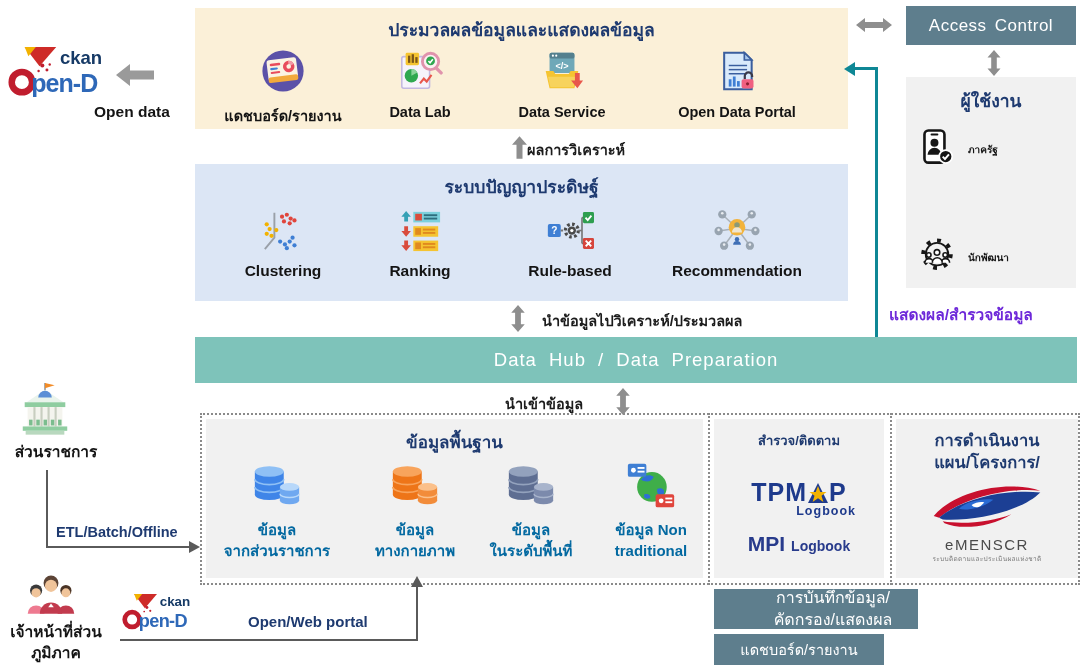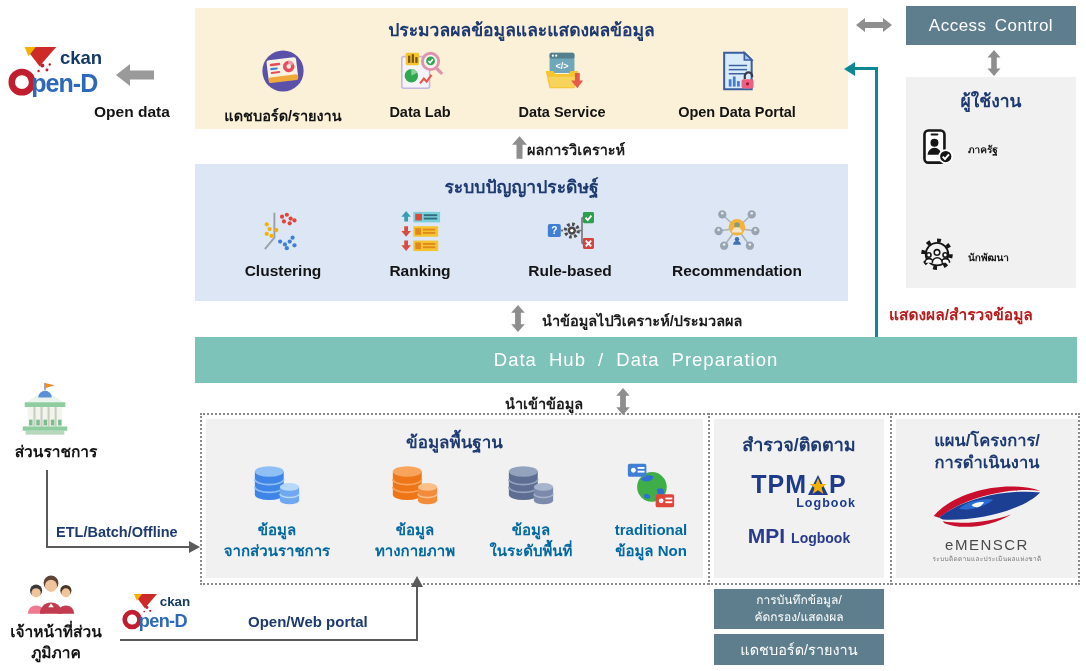--- a/index.html
+++ b/index.html
@@ -27,45 +27,45 @@
   
   .dash-box{left:200px;top:413px;width:880px;height:172px;border:2px dotted #8a8a8a;box-sizing:border-box;}
   .dash-div{top:413px;width:0;height:172px;border-left:2px dotted #8a8a8a;}
   .panel{background:#F1F1F1;}
   .basic-box{left:206px;top:419px;width:497px;height:159px;}
   .basic-box .box-title{margin-top:9px;font-size:17px;}
   .bcol{position:absolute;top:40px;width:150px;text-align:center;}
   .bcol .icn{display:inline-block;height:60px;}
   .bcol .ilabel{font-size:15px;font-weight:bold;line-height:1.42;color:#0369a1;white-space:nowrap;}
   .survey-box{left:714px;top:419px;width:170px;height:159px;text-align:center;}
-  .survey-box .box-title{margin-top:11px;font-size:18px;}
-  .tpmap{margin-top:13px;color:#1E3A8C;font-weight:bold;font-size:25px;letter-spacing:1px;line-height:1;}
+  .survey-box .box-title{margin-top:11px;font-size:13px;}
+  .tpmap{margin-top:29px;color:#1E3A8C;font-weight:bold;font-size:25px;letter-spacing:1px;line-height:1;}
   .tpmap-sub{color:#1E3A8C;font-weight:bold;font-size:12.5px;letter-spacing:1px;text-align:right;padding-right:28px;margin-top:-1px;}
   .mpi-line{margin-top:14px;color:#283B8C;font-weight:bold;}
   .mpi-line .mpi{font-size:21px;}
   .mpi-line .mpisub{font-size:14px;margin-left:6px;}
   .plans-box{left:896px;top:419px;width:182px;height:159px;text-align:center;}
   .plans-box .box-title{margin-top:10px;font-size:16.5px;line-height:1.35;}
   .emenscr-text{font-size:15px;color:#4a4a4a;letter-spacing:1.5px;margin-top:-2px;}
   .emenscr-sub{font-size:6.5px;color:#777;margin-top:1px;letter-spacing:.3px;}
   
   .slate{background:#5E7E8D;color:#fff;display:flex;align-items:center;justify-content:center;text-align:center;}
   .access-box{left:906px;top:6px;width:170px;height:39px;font-size:17px;font-weight:500;letter-spacing:.5px;word-spacing:3px;}
-  .record-box{left:714px;top:589px;width:170px;height:40px;font-size:12px;line-height:1.4;}
+  .record-box{left:714px;top:589px;width:170px;height:40px;font-size:16px;line-height:1.4;padding-left:34px;}
   .dash2-box{left:714px;top:634px;width:170px;height:31px;font-size:14.5px;}
   
   .users-box{left:906px;top:77px;width:170px;height:211px;}
   .users-box .box-title{margin-top:10px;}
   .urow{position:absolute;left:0;width:170px;height:44px;display:flex;align-items:center;}
   .urow .icn{width:62px;text-align:center;}
   .urow .ulabel{font-size:10px;font-weight:bold;color:#141414;}
   
   .teal-line{background:#0E8795;}
   .teal-head{width:0;height:0;border-top:7px solid transparent;border-bottom:7px solid transparent;border-right:11px solid #0E8795;}
-  .teal-label{color:#b91c1c;font-size:15.5px;font-weight:bold;white-space:nowrap;}
+  .teal-label{color:#6d28d9;font-size:15.5px;font-weight:bold;white-space:nowrap;}
   
   .gline{background:#5a5a5a;}
   .head-right{width:0;height:0;border-top:6px solid transparent;border-bottom:6px solid transparent;border-left:11px solid #5a5a5a;}
   .head-up{width:0;height:0;border-left:6px solid transparent;border-right:6px solid transparent;border-bottom:11px solid #5a5a5a;}
   .navy-label{color:#1E3A70;font-size:14.5px;font-weight:bold;white-space:nowrap;}
   
   .actor-label{font-size:15.5px;font-weight:bold;color:#141414;text-align:center;line-height:1.35;}
   .open-data-label{font-size:15.5px;font-weight:bold;color:#141414;}
 </style>
 </head>
@@ -386,44 +386,44 @@
           <circle cx="8" cy="10" r="2.6" fill="#fff"></circle>
           <rect x="12.5" y="6.5" width="7.5" height="2" fill="#fff"></rect>
           <rect x="12.5" y="10.5" width="7.5" height="2" fill="#fff"></rect>
           <rect x="32" y="36" width="20" height="14" rx="2" fill="#E0453C"></rect>
           <circle cx="38" cy="43" r="2.6" fill="#fff"></circle>
           <rect x="42.5" y="39.5" width="7.5" height="2" fill="#fff"></rect>
           <rect x="42.5" y="43.5" width="7.5" height="2" fill="#fff"></rect>
         </svg>
       </span>
       <div class="ilabel">
+        <div>ข้อมูล Non</div>
         <div>traditional</div>
-        <div>ข้อมูล Non</div>
       </div>
     </div>
   </div>
 
   <div class="abs panel survey-box">
     <div class="box-title">สำรวจ/ติดตาม</div>
     <div class="tpmap">
       <span>TPM</span><span><svg width="22" height="20" viewBox="0 0 22 20" style="vertical-align:-2px;">
             <polygon points="11,0 21,20 1,20" fill="#1E3A8C"></polygon>
             <polygon points="11,3 13.3,9 19.5,9 14.5,12.8 16.4,19 11,15.2 5.6,19 7.5,12.8 2.5,9 8.7,9" fill="#F2B200"></polygon>
           </svg></span><span>P</span>
     </div>
     <div class="tpmap-sub">Logbook</div>
     <div class="mpi-line">
       <span class="mpi">MPI</span><span class="mpisub">Logbook</span>
     </div>
   </div>
 
   <div class="abs panel plans-box">
     <div class="box-title">
+      <div>การดำเนินงาน</div>
       <div>แผน/โครงการ/</div>
-      <div>การดำเนินงาน</div>
     </div>
     <span style="display:inline-block;margin-top:4px;">
       <svg width="118" height="56" viewBox="0 0 130 62">
         <path d="M6 42 C30 14 86 2 124 14 C88 10 38 22 12 44 Z" fill="#C8102E"></path>
         <path d="M12 44 C38 22 88 12 124 16 C104 36 54 48 16 46 Z" fill="#1C3F94"></path>
         <path d="M34 34 c8 -8 26 -12 38 -10 c-10 8 -28 13 -38 10 Z" fill="#2A6BD4"></path>
         <path d="M48 30 c4 -3 10 -4 14 -3 l-4 4 c-3 2 -8 2 -10 -1 Z" fill="#fff"></path>
         <path d="M16 48 C40 52 72 48 92 40 C70 54 36 58 18 50 Z" fill="#C8102E"></path>
       </svg>
     </span>

